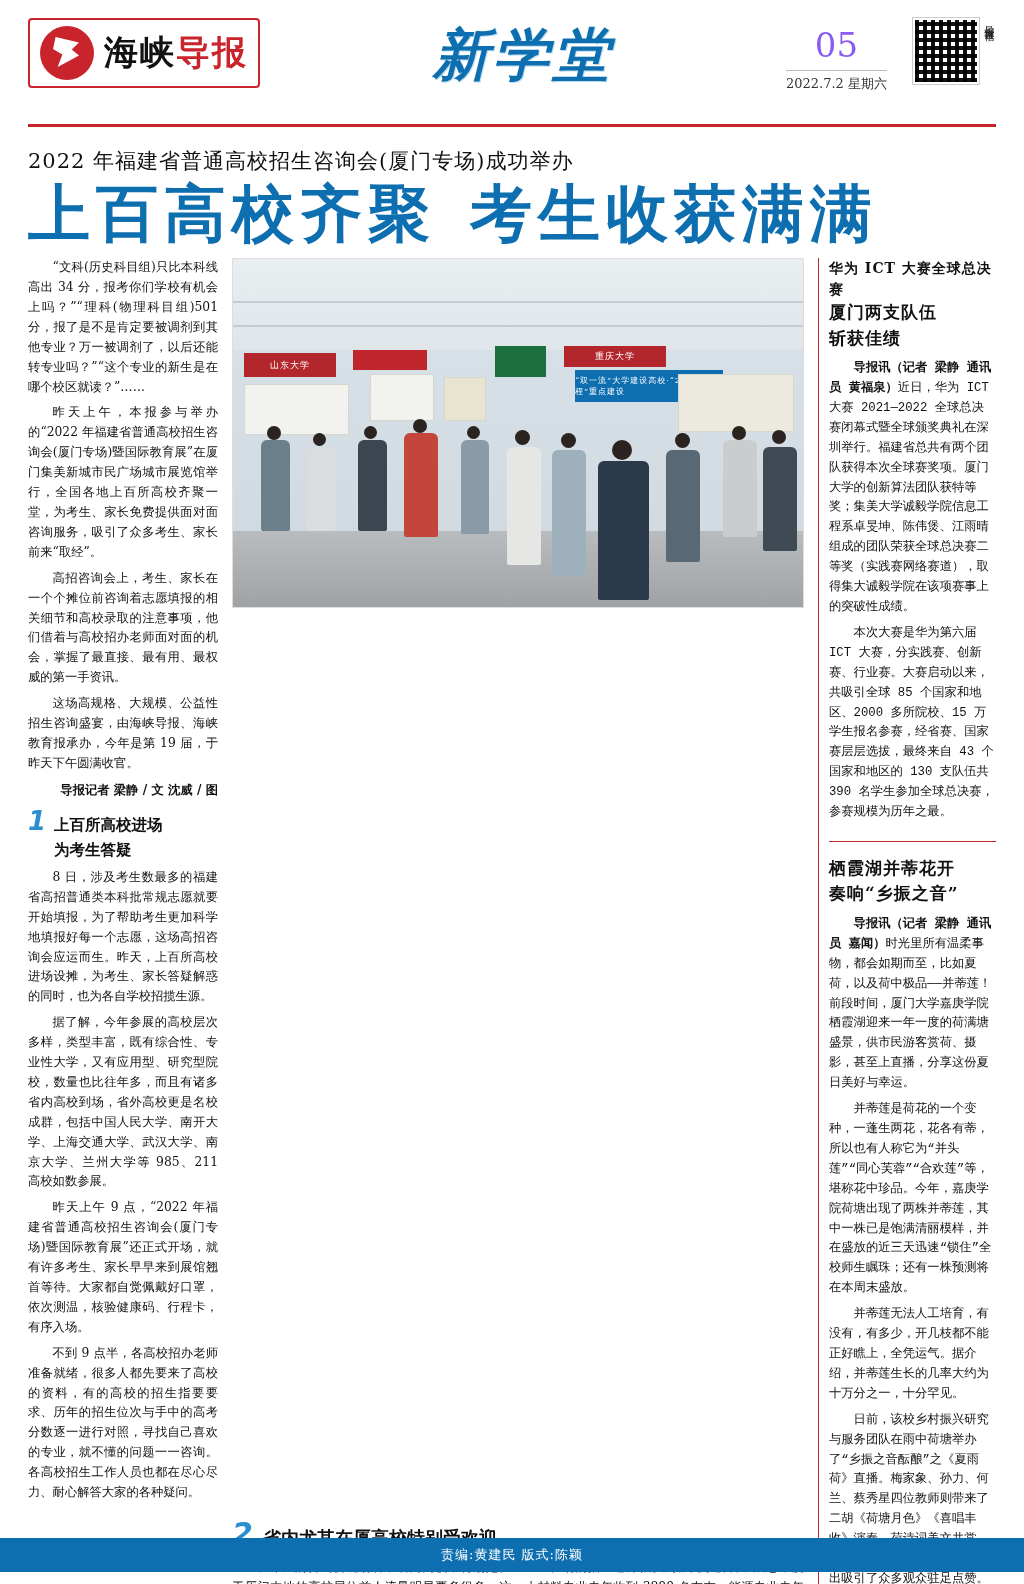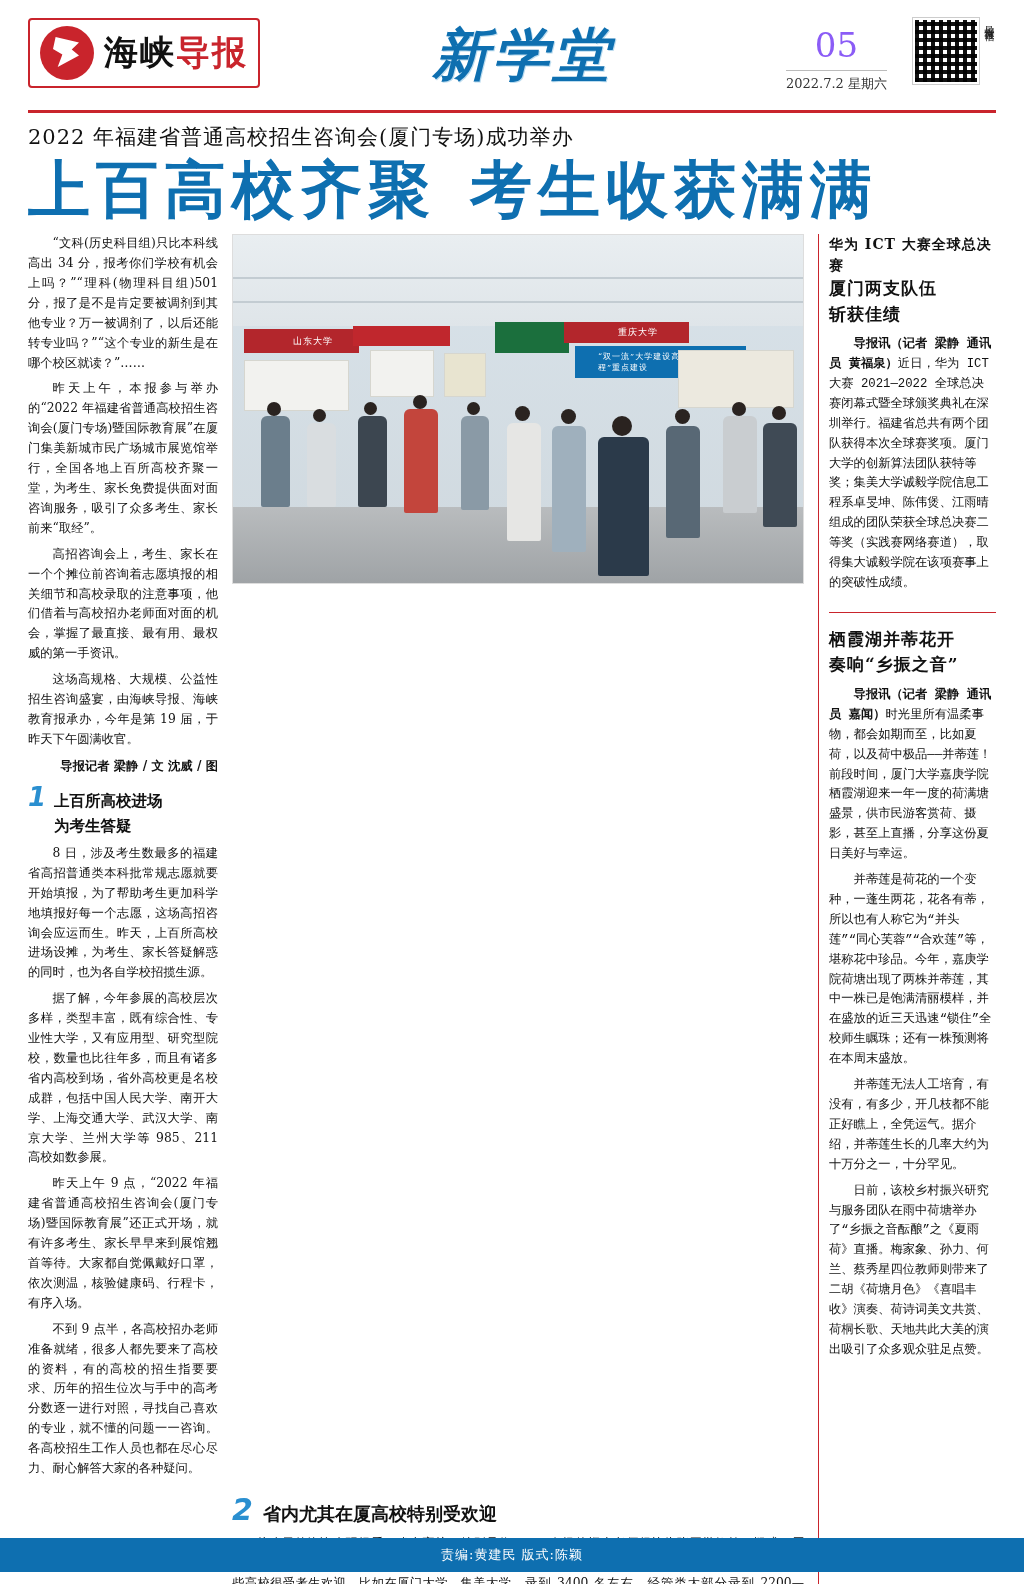--- a/index.html
+++ b/index.html
@@ -4,21 +4,21 @@
 <style>
   html,body{margin:0;padding:0;}
   body{
     width:1024px;height:1584px;background:#ffffff;
     font-family:"DejaVu Serif","Liberation Serif",serif;
     color:#111;position:relative;overflow:hidden;
   }
   .page{width:1024px;height:1584px;position:relative;padding:0;box-sizing:border-box;}
 
   
-  .masthead{display:flex;align-items:flex-start;padding:18px 28px 6px 28px;height:110px;box-sizing:border-box;justify-content:center;}
+  .masthead{display:flex;align-items:flex-start;padding:18px 28px 6px 28px;height:124px;box-sizing:border-box;justify-content:center;}
   .logo-box{display:flex;align-items:center;border:2px solid #c9242c;border-radius:4px;padding:4px 10px;height:70px;box-sizing:border-box;}
   .logo-mark{width:54px;height:54px;border-radius:50%;background:#c9242c;position:relative;margin-right:10px;flex:none;}
   .logo-mark:after{
     content:"";position:absolute;left:13px;top:11px;width:26px;height:30px;
     background:#fff;
     clip-path:polygon(10% 0%,100% 18%,72% 42%,100% 62%,18% 100%,36% 58%,0% 40%);
   }
   .logo-title{font-size:34px;font-weight:bold;letter-spacing:2px;color:#111;font-family:"DejaVu Serif",serif;}
   .logo-title .red{color:#c9242c;}
   .brand-center{flex:1;display:flex;justify-content:center;align-items:center;}
@@ -33,21 +33,21 @@
   .qr-wrap{display:flex;align-items:flex-start;}
   .qr{width:62px;height:62px;background:
       repeating-linear-gradient(0deg,#111 0 4px,#fff 4px 8px),
       repeating-linear-gradient(90deg,#111 0 4px,rgba(255,255,255,0) 4px 8px);
     background-blend-mode:multiply;border:2px solid #fff;outline:1px solid #ccc;}
   .qr-label{font-size:10px;writing-mode:vertical-rl;margin-left:3px;color:#222;letter-spacing:1px;}
 
   .rule{height:3px;background:#c9242c;margin:0 28px;}
 
   
-  .head-area{padding:10px 28px 4px 28px;}
+  .head-area{padding:20px 28px 4px 28px;}
   .kicker{font-size:21px;letter-spacing:1px;color:#111;font-family:"DejaVu Serif",serif;}
   .headline{
     font-size:62px;font-weight:bold;color:#0e6fb0;letter-spacing:6px;
     margin-top:6px;font-family:"DejaVu Sans","Liberation Sans",sans-serif;
     text-align:left;line-height:1.05;
   }
   .headline .sp{display:inline-block;width:34px;}
 
   
   .body-grid{
@@ -64,21 +64,21 @@
   
   .photo-cell{grid-column:2 / 5;}
   .photo{
     width:100%;height:350px;position:relative;overflow:hidden;border:1px solid #ddd;box-sizing:border-box;
     background:linear-gradient(#d9e3ea,#cfd8de);
   }
   .photo .ceil{position:absolute;left:0;top:0;width:100%;height:26%;
     background:linear-gradient(#e9eef1,#dfe5e9);}
   .photo .ceilline{position:absolute;left:0;width:100%;height:2px;background:#c3ccd2;}
   .photo .banner{position:absolute;background:#b3262c;color:#fff;font-size:9px;
-     display:flex;align-items:center;justify-content:center;letter-spacing:1px;padding-left:23px;}
+     display:flex;align-items:center;justify-content:center;letter-spacing:1px;}
   .photo .panel{position:absolute;background:#f2f2ef;border:1px solid #d6d6cf;}
   .photo .person{position:absolute;border-radius:6px 6px 2px 2px;}
   .photo .head{position:absolute;border-radius:50%;background:#2a2320;}
   .photo .floor{position:absolute;left:0;bottom:0;width:100%;height:22%;
     background:linear-gradient(#b9bcbe,#9fa3a6);}
 
   .cap-h{display:flex;align-items:baseline;gap:10px;margin:10px 0 6px 0;}
   .cap-num{font-size:30px;color:#2a8fd0;font-family:"DejaVu Sans",sans-serif;font-style:italic;font-weight:bold;line-height:1;}
   .cap-txt{font-size:18px;font-weight:bold;color:#111;}
 
@@ -196,20 +196,21 @@
       </div>
     </div>
 
     <div class="rail" style="grid-row:1 / span 2;grid-column:5;">
       <div class="rail-title">
         <div style="font-size:14px;">华为 ICT 大赛全球总决赛</div>
         <div>厦门两支队伍</div>
         <div>斩获佳绩</div>
       </div>
       <p><span class="lead">导报讯（记者 梁静 通讯员 黄福泉）</span><span>近日，华为 ICT 大赛 2021—2022 全球总决赛闭幕式暨全球颁奖典礼在深圳举行。福建省总共有两个团队获得本次全球赛奖项。厦门大学的创新算法团队获特等奖；集美大学诚毅学院信息工程系卓旻坤、陈伟煲、江雨晴组成的团队荣获全球总决赛二等奖（实践赛网络赛道），取得集大诚毅学院在该项赛事上的突破性成绩。</span></p>
+      <p>本次大赛是华为第六届 ICT 大赛，分实践赛、创新赛、行业赛。大赛启动以来，共吸引全球 85 个国家和地区、2000 多所院校、15 万学生报名参赛，经省赛、国家赛层层选拔，最终来自 43 个国家和地区的 130 支队伍共 390 名学生参加全球总决赛，参赛规模为历年之最。</p>
 
       <div class="rail-title second">
         <div>栖霞湖并蒂花开</div>
         <div>奏响“乡振之音”</div>
       </div>
       <p><span class="lead">导报讯（记者 梁静 通讯员 嘉闻）</span><span>时光里所有温柔事物，都会如期而至，比如夏荷，以及荷中极品——并蒂莲！前段时间，厦门大学嘉庚学院栖霞湖迎来一年一度的荷满塘盛景，供市民游客赏荷、摄影，甚至上直播，分享这份夏日美好与幸运。</span></p>
       <p>并蒂莲是荷花的一个变种，一蓬生两花，花各有蒂，所以也有人称它为“并头莲”“同心芙蓉”“合欢莲”等，堪称花中珍品。今年，嘉庚学院荷塘出现了两株并蒂莲，其中一株已是饱满清丽模样，并在盛放的近三天迅速“锁住”全校师生瞩珠；还有一株预测将在本周末盛放。</p>
       <p>并蒂莲无法人工培育，有没有，有多少，开几枝都不能正好瞧上，全凭运气。据介绍，并蒂莲生长的几率大约为十万分之一，十分罕见。</p>
       <p>日前，该校乡村振兴研究与服务团队在雨中荷塘举办了“乡振之音酝酿”之《夏雨 荷》直播。梅家象、孙力、何兰、蔡秀星四位教师则带来了二胡《荷塘月色》《喜唱丰收》演奏、荷诗词美文共赏、荷桐长歌、天地共此大美的演出吸引了众多观众驻足点赞。</p>
     </div>

